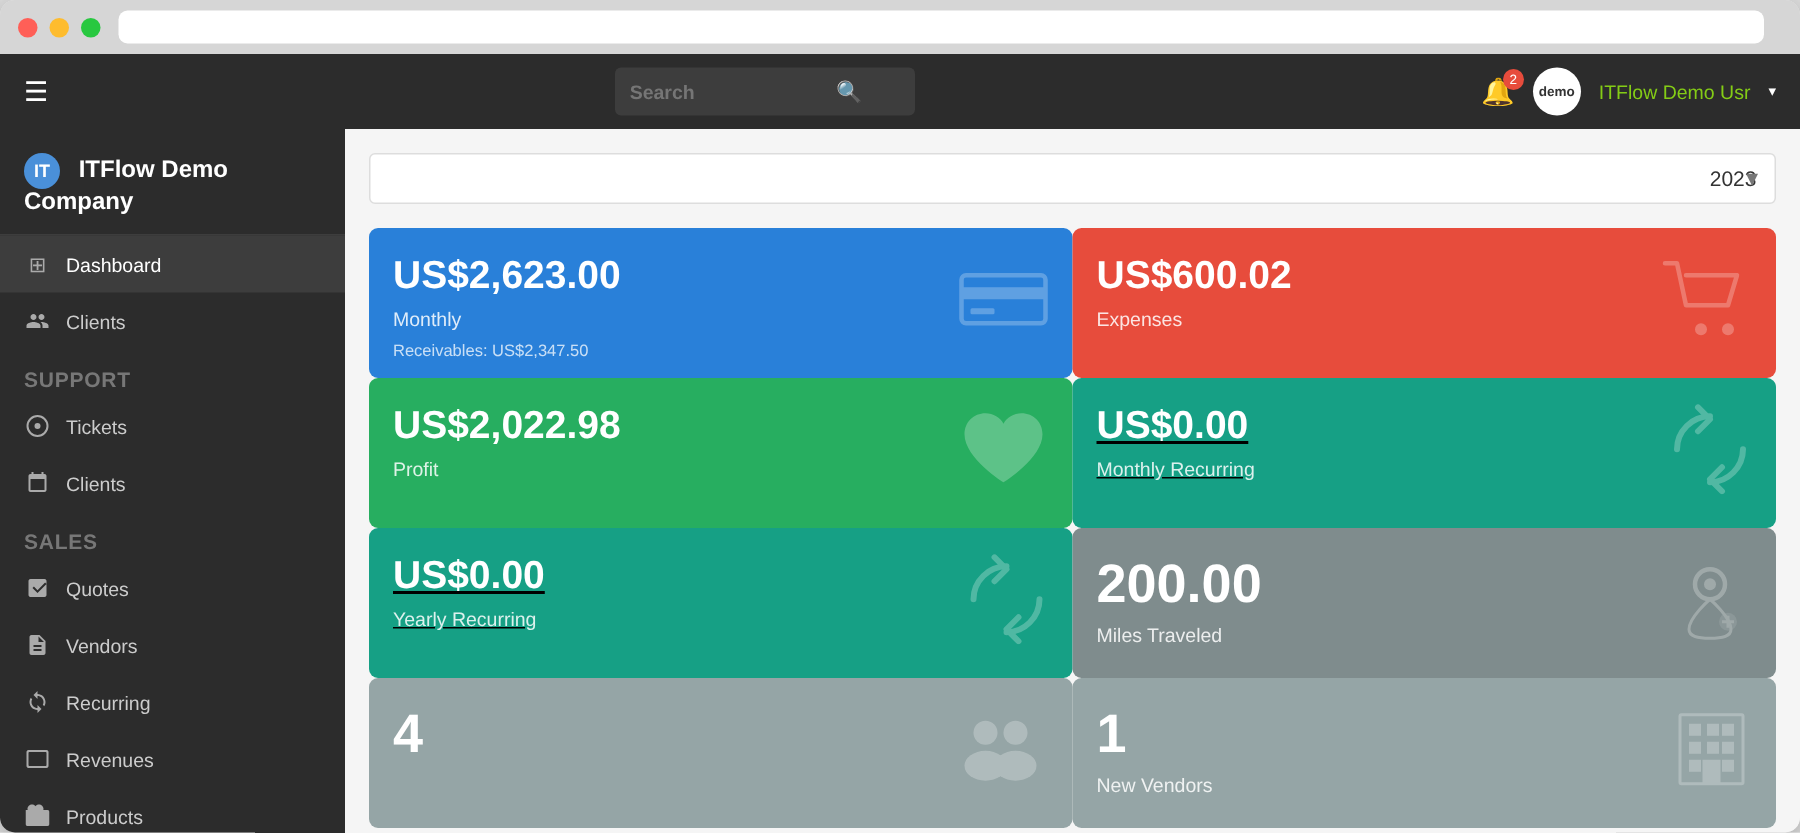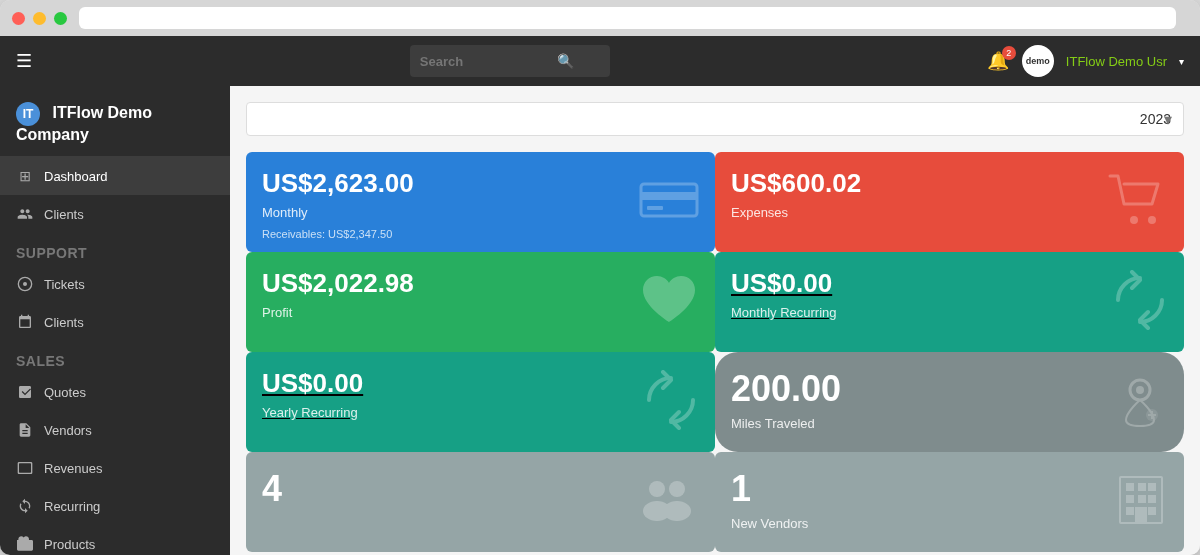--- a/index.html
+++ b/index.html
@@ -58,21 +58,21 @@
 
     .card { border-radius: 6px; padding: 16px; position: relative; overflow: hidden; min-height: 100px; }
     .card-value { font-size: 26px; font-weight: bold; color: white; margin-bottom: 6px; }
     .card-label { font-size: 13px; color: rgba(255,255,255,0.85); }
     .card-sub { font-size: 11px; color: rgba(255,255,255,0.75); position: absolute; bottom: 12px; left: 16px; }
 
     .card-blue { background: #2980d9; }
     .card-red { background: #e74c3c; }
     .card-green { background: #27ae60; }
     .card-teal { background: #16a085; text-decoration: underline; }
-    .card-gray { background: #7f8c8d; border-radius: 23px; }
+    .card-gray { background: #7f8c8d; }
     .card-dark-gray { background: #95a5a6; }
 
     
     .card-svg-icon { position: absolute; right: 14px; top: 50%; transform: translateY(-50%); opacity: 0.25; }
 
     
     .card-big-num { font-size: 36px; font-weight: bold; color: white; margin-bottom: 6px; }
   </style>
 </head>
 <body>
@@ -164,32 +164,32 @@
           <span class="sidebar-icon">
             <svg width="16" height="16" viewBox="0 0 24 24" fill="#aaa">
                 <path d="M14 2H6c-1.1 0-2 .9-2 2v16c0 1.1.89 2 2 2h12c1.1 0 2-.9 2-2V8l-6-6zm2 16H8v-2h8v2zm0-4H8v-2h8v2zm-3-5V3.5L18.5 9H13z"></path>
               </svg>
           </span>
           <span>Vendors</span>
         </div>
         <div class="sidebar-item">
           <span class="sidebar-icon">
             <svg width="16" height="16" viewBox="0 0 24 24" fill="#aaa">
+                <path d="M12 4V1L8 5l4 4V6c3.31 0 6 2.69 6 6 0 1.01-.25 1.97-.7 2.8l1.46 1.46C19.54 15.03 20 13.57 20 12c0-4.42-3.58-8-8-8zm0 14c-3.31 0-6-2.69-6-6 0-1.01.25-1.97.7-2.8L5.24 7.74C4.46 8.97 4 10.43 4 12c0 4.42 3.58 8 8 8v3l4-4-4-4v3z"></path>
+              </svg>
+          </span>
+          <span>Recurring</span>
+        </div>
+        <div class="sidebar-item">
+          <span class="sidebar-icon">
+            <svg width="16" height="16" viewBox="0 0 24 24" fill="#aaa">
                 <path d="M21 3H3c-1.1 0-2 .9-2 2v14c0 1.1.9 2 2 2h18c1.1 0 2-.9 2-2V5c0-1.1-.9-2-2-2zm-1 16H4c-.55 0-1-.45-1-1V6c0-.55.45-1 1-1h16c.55 0 1 .45 1 1v12c0 .55-.45 1-1 1z"></path>
               </svg>
           </span>
           <span>Revenues</span>
-        </div>
-        <div class="sidebar-item">
-          <span class="sidebar-icon">
-            <svg width="16" height="16" viewBox="0 0 24 24" fill="#aaa">
-                <path d="M12 4V1L8 5l4 4V6c3.31 0 6 2.69 6 6 0 1.01-.25 1.97-.7 2.8l1.46 1.46C19.54 15.03 20 13.57 20 12c0-4.42-3.58-8-8-8zm0 14c-3.31 0-6-2.69-6-6 0-1.01.25-1.97.7-2.8L5.24 7.74C4.46 8.97 4 10.43 4 12c0 4.42 3.58 8 8 8v3l4-4-4-4v3z"></path>
-              </svg>
-          </span>
-          <span>Recurring</span>
         </div>
         <div class="sidebar-item">
           <span class="sidebar-icon">
             <svg width="16" height="16" viewBox="0 0 24 24" fill="#aaa">
                 <path d="M20 6h-2.18c.07-.44.18-.87.18-1.3C18 2.57 15.86.5 13.5.5c-1.23 0-2.3.5-3.16 1.32L10 2.16l-.34-.34C8.8 1 7.73.5 6.5.5 4.14.5 2 2.57 2 4.7c0 .43.11.86.18 1.3H0v14c0 1.1.9 2 2 2h20c1.1 0 2-.9 2-2V8c0-1.1-.9-2-2-2z"></path>
               </svg>
           </span>
           <span>Products</span>
         </div>
       </div>

